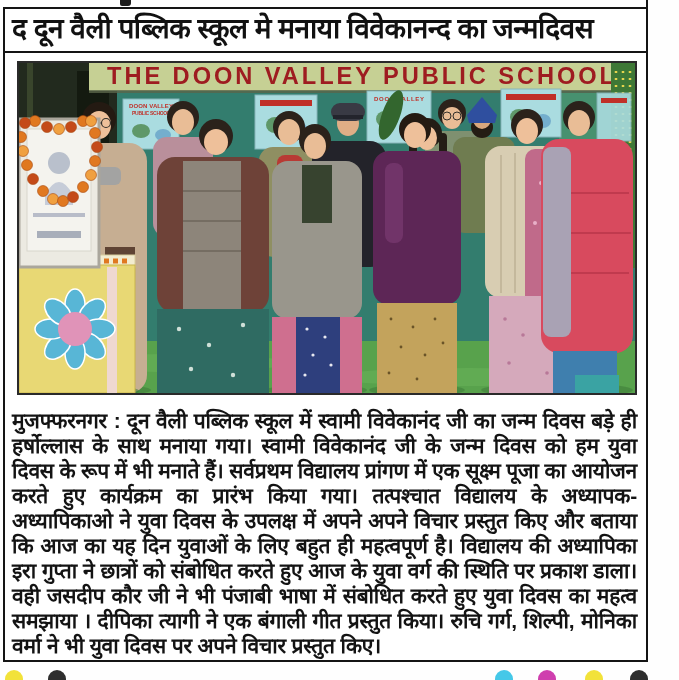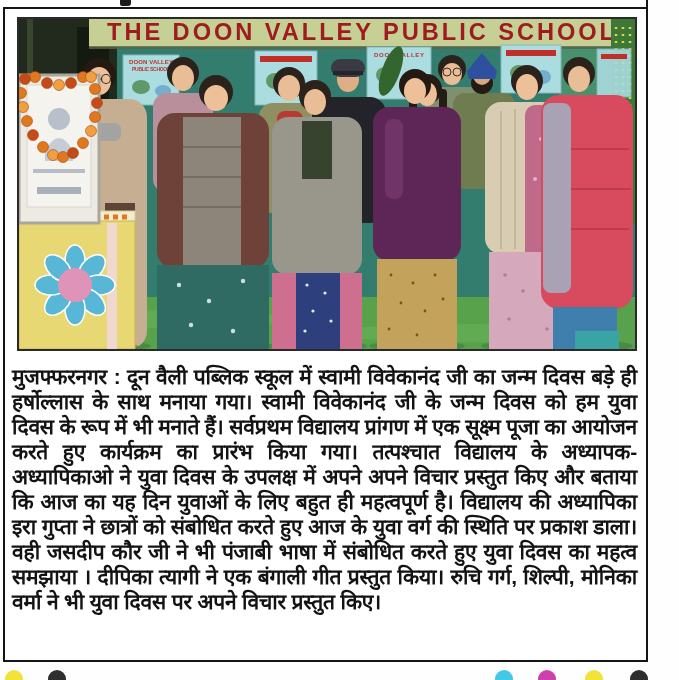--- a/index.html
+++ b/index.html
@@ -23,20 +23,23 @@
 </head>
 <body>
 
 <div class="sheet">
 
   <div class="top-mark"></div>
   <div class="right-rule-ext"></div>
 
   <div class="frame">
 
+    <div class="headline-row">
+      <h1>द दून वैली पब्लिक स्कूल मे मनाया विवेकानन्द का जन्मदिवस</h1>
+    </div>
 
     <div class="photo-wrap">
       <svg width="616" height="330" viewBox="0 0 616 330" xmlns="http://www.w3.org/2000/svg">
 
         <rect x="0" y="26" width="616" height="264" fill="#337d6e"></rect>
         <rect x="540" y="30" width="76" height="140" fill="#57a271" opacity="0.55"></rect>
         <rect x="0" y="278" width="616" height="52" fill="#58a24c"></rect>
         <ellipse cx="150" cy="300" rx="120" ry="9" fill="#6ab45a" opacity="0.5"></ellipse>
         <ellipse cx="450" cy="314" rx="140" ry="9" fill="#6ab45a" opacity="0.5"></ellipse>
 

